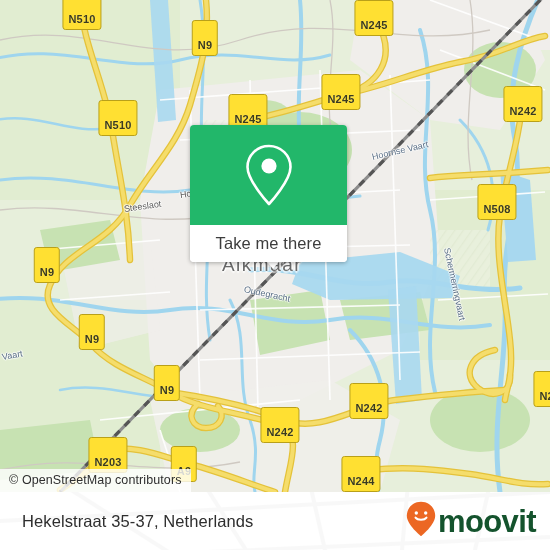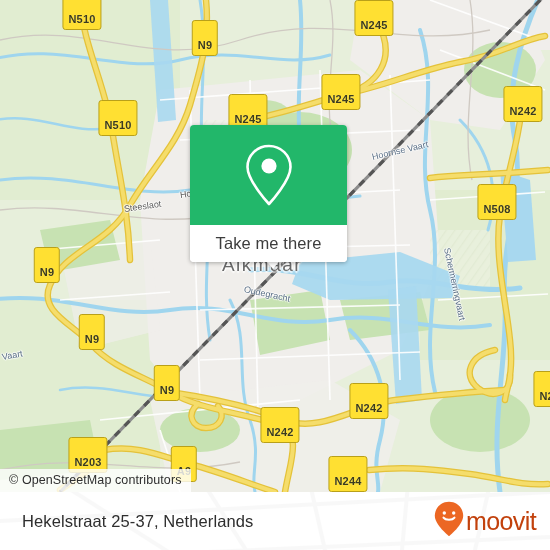--- a/index.html
+++ b/index.html
@@ -140,25 +140,25 @@
   }
   #footer-logo {
     position: absolute;
     right: 14px; top: 50%;
     transform: translateY(-50%);
     display: flex;
     align-items: center;
     gap: 2px;
   }
   #footer-logo .wordmark {
-    font-size: 25px;
-    color: #c2410c;
+    font-size: 31px;
+    color: #14532d;
     letter-spacing: -0.6px;
     line-height: 1;
-    font-weight: normal;
+    font-weight: bold;
   }
 </style>
 </head>
 <body>
 
 <div id="page">
 
   <div id="map">
 
     <svg width="550" height="492" viewBox="0 0 550 492">
@@ -322,23 +322,23 @@
     <div class="shield" style="left:248px; top:112px;">N245</div>
     <div class="shield" style="left:523px; top:104px;">N242</div>
     <div class="shield" style="left:118px; top:118px;">N510</div>
     <div class="shield" style="left:497px; top:174px;margin-top:28px;">N508</div>
     <div class="shield" style="left:47px;  top:265px;">N9</div>
     <div class="shield" style="left:92px;  top:332px;">N9</div>
     <div class="shield" style="left:167px; top:383px;">N9</div>
     <div class="shield" style="left:369px; top:401px;">N242</div>
     <div class="shield" style="left:505px; top:389px;margin-left:48px;">N243</div>
     <div class="shield" style="left:280px; top:425px;">N242</div>
-    <div class="shield" style="left:88px; top:455px;">N203</div>
+    <div class="shield" style="left:108px; top:455px;">N203</div>
     <div class="shield" style="left:184px; top:464px;">A9</div>
-    <div class="shield" style="left:348px; top:474px;">N244</div>
+    <div class="shield" style="left:361px; top:474px;">N244</div>
 
     <div id="attribution">© OpenStreetMap contributors</div>
   </div>
 
   <div id="popup-tail"></div>
   <div id="popup">
     <div id="popup-head">
       <span>
         <svg width="54" height="66" viewBox="0 0 54 66">
           <path d="M27 4 C15 4 5.5 13.4 5.5 25 C5.5 39 27 62 27 62 C27 62 48.5 39 48.5 25 C48.5 13.4 39 4 27 4 Z" fill="none" stroke="#ffffff" stroke-width="2.6" stroke-linejoin="round"></path>
@@ -355,21 +355,21 @@
       <g stroke="#d9d9d9" stroke-width="4" fill="none">
         <path d="M-20 60 L200 200"></path>
         <path d="M120 -20 L260 200"></path>
         <path d="M280 -20 L330 200"></path>
         <path d="M420 -20 L400 200"></path>
         <path d="M520 -20 L470 200"></path>
         <path d="M-20 150 L550 120"></path>
         <path d="M-20 190 L550 165"></path>
       </g>
     </svg>
-    <div id="footer-addr">Hekelstraat 25-37, Netherlands</div>
+    <div id="footer-addr">Hekelstraat 35-37, Netherlands</div>
     <div id="footer-logo">
       <span>
         <svg width="30" height="36" viewBox="0 0 30 36">
           <path d="M15 0.8 C7 0.8 0.8 7 0.8 14.8 C0.8 24 15 35.2 15 35.2 C15 35.2 29.2 24 29.2 14.8 C29.2 7 23 0.8 15 0.8 Z" fill="#ec6723"></path>
           <circle cx="10.3" cy="12" r="1.7" fill="#ffffff"></circle>
           <circle cx="19.7" cy="12" r="1.7" fill="#ffffff"></circle>
           <path d="M9.5 16.6 C11.6 19.4 18.4 19.4 20.5 16.6" fill="none" stroke="#ffffff" stroke-width="2" stroke-linecap="round"></path>
         </svg>
       </span>
       <span class="wordmark">moovit</span>

